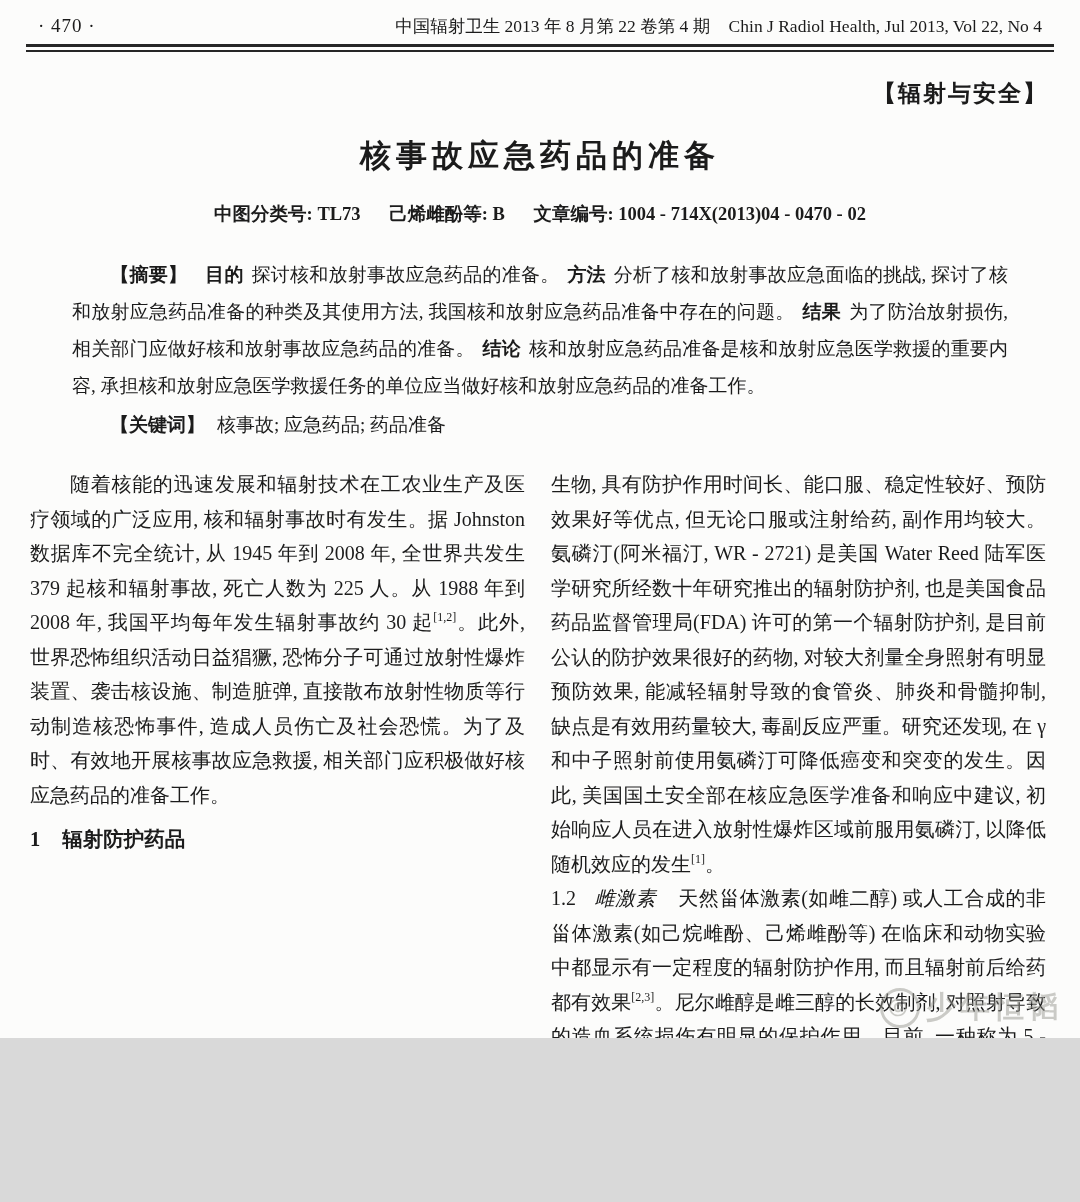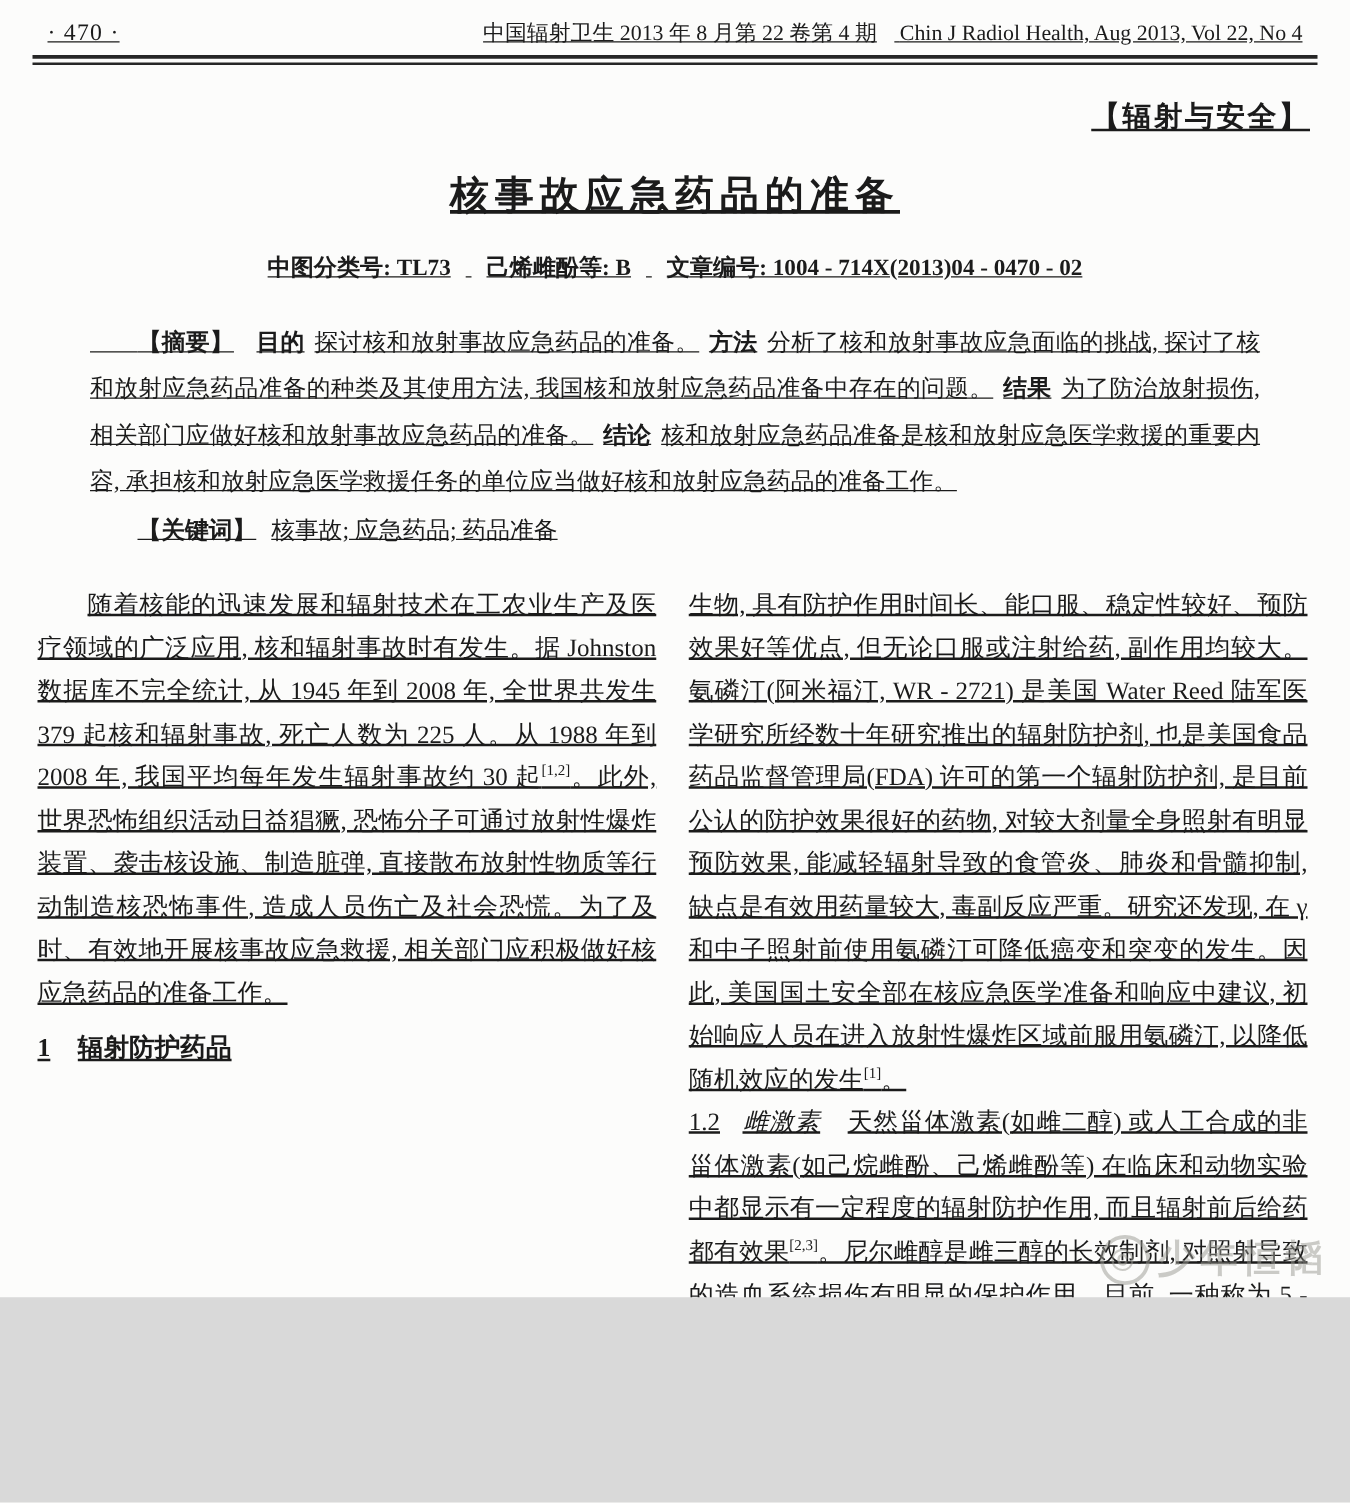--- a/index.html
+++ b/index.html
@@ -6,21 +6,20 @@
   .page{
     position:relative;
     width:1080px;height:1038px;
     margin:0 auto;
     background:#fcfcfb;
     color:#1b1b1b;
     font-family:"Liberation Serif","DejaVu Serif",serif;
     overflow:hidden;
     box-sizing:border-box;
     padding:14px 26px 0 26px;
-    text-decoration:underline;
   }
   
   .hdr{display:flex;justify-content:space-between;align-items:baseline;padding:0 12px;}
   .hdr .pageno{font-size:19px;letter-spacing:1px;}
   .hdr .journal{font-size:17.5px;white-space:nowrap;}
   .hdr .journal .cn{margin-right:14px;}
   .rule{margin-top:6px;border-top:3px solid #262626;border-bottom:2px solid #262626;height:3px;}
   .banner{text-align:right;font-weight:bold;font-size:23px;margin-top:26px;padding-right:6px;letter-spacing:2px;}
   
   .title{text-align:center;font-size:31px;font-weight:bold;letter-spacing:5px;margin-top:26px;}
@@ -63,21 +62,21 @@
 </style>
 </head>
 <body>
 
 <div class="page">
 
   <div class="hdr">
     <span class="pageno">· 470 ·</span>
     <span class="journal">
       <span class="cn">中国辐射卫生 2013 年 8 月第 22 卷第 4 期</span>
-      <span class="en">Chin J Radiol Health, Aug 2013, Vol 22, No 4</span>
+      <span class="en">Chin J Radiol Health, Jul 2013, Vol 22, No 4</span>
     </span>
   </div>
   <div class="rule"></div>
 
   <div class="banner">【辐射与安全】</div>
 
   <div class="title">核事故应急药品的准备</div>
   <div class="meta">
     <span>中图分类号: TL73</span>
     <span>己烯雌酚等: B</span>

